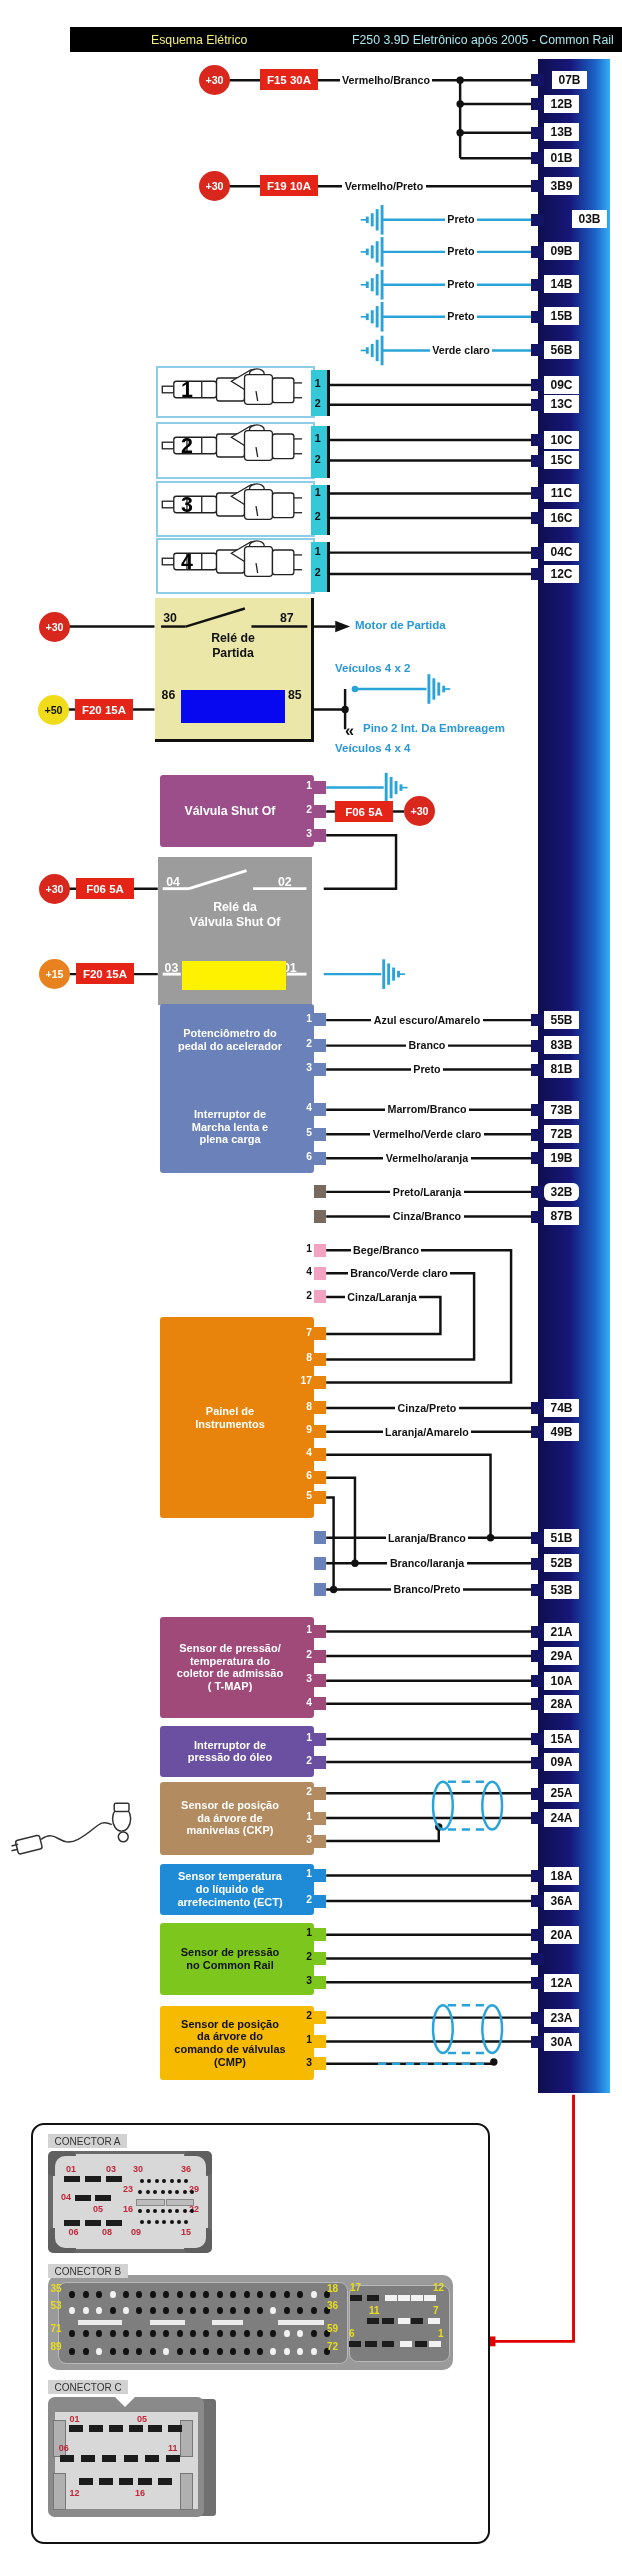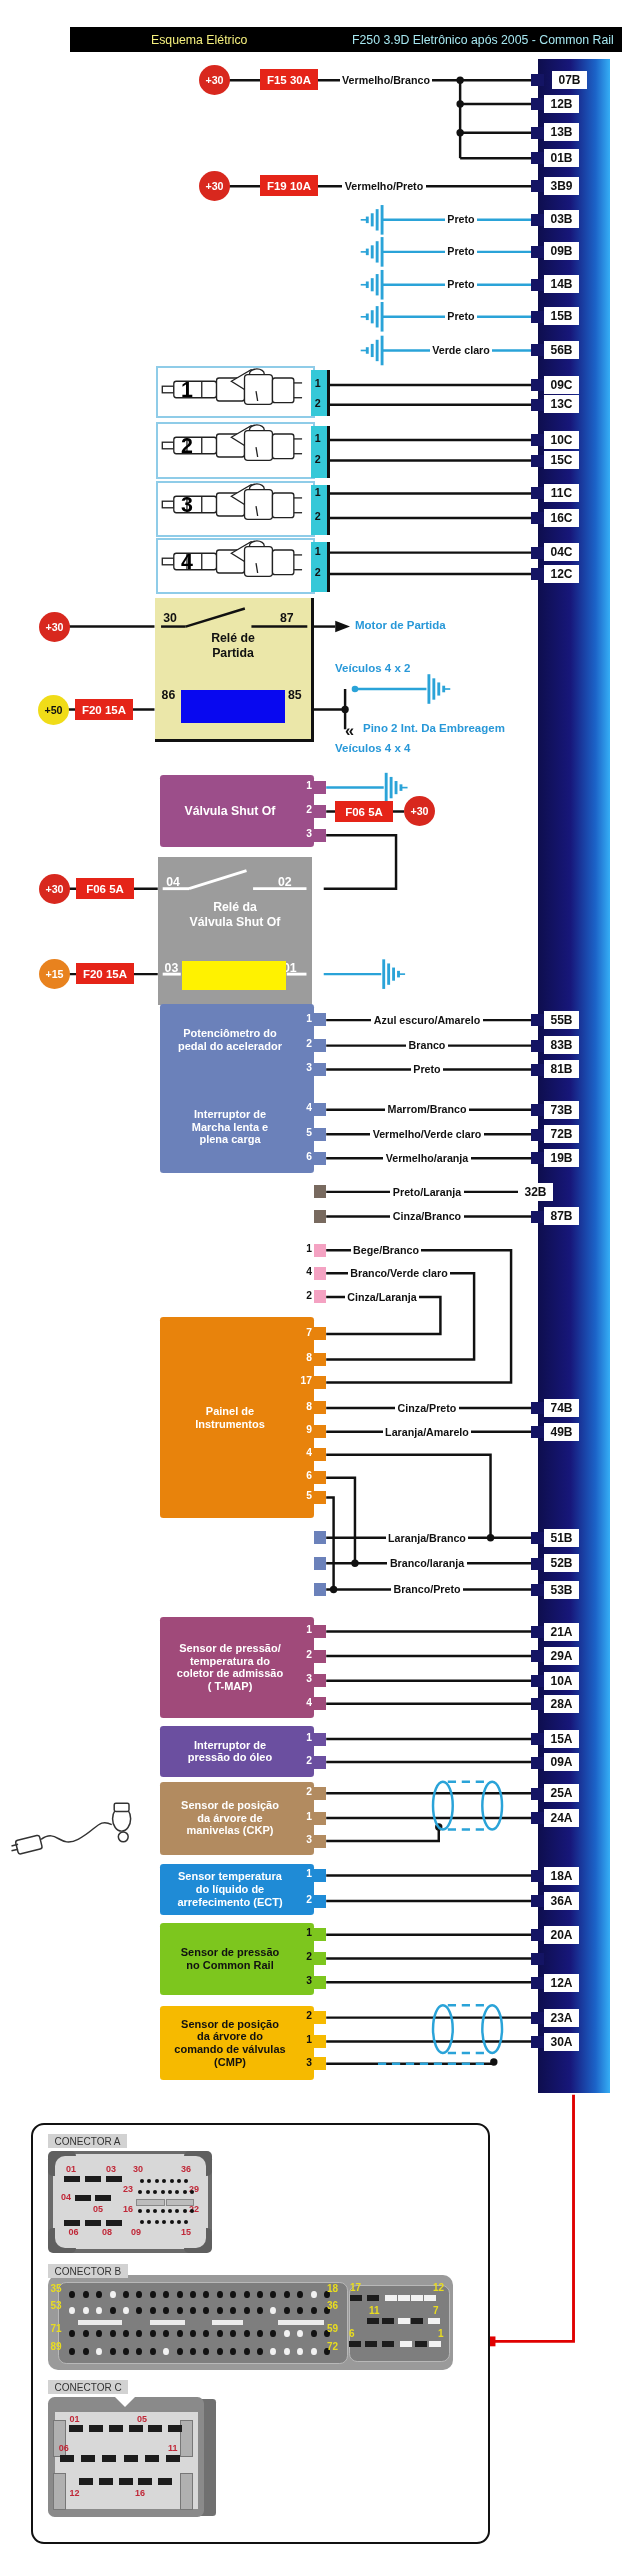--- a/index.html
+++ b/index.html
@@ -446,21 +446,21 @@
     <div class="abs ecupin" style="left: 552px; top: 71px;">07B</div>
     <div class="abs ecupin-stub" style="left: 531px; top: 98px;"></div>
     <div class="abs ecupin" style="left: 544px; top: 95px;">12B</div>
     <div class="abs ecupin-stub" style="left: 531px; top: 127px;"></div>
     <div class="abs ecupin" style="left: 544px; top: 123px;">13B</div>
     <div class="abs ecupin-stub" style="left: 531px; top: 152px;"></div>
     <div class="abs ecupin" style="left: 544px; top: 149px;">01B</div>
     <div class="abs ecupin-stub" style="left: 531px; top: 180px;"></div>
     <div class="abs ecupin" style="left: 544px; top: 177px;">3B9</div>
     <div class="abs ecupin-stub" style="left: 531px; top: 214px;"></div>
-    <div class="abs ecupin" style="left: 544px; top: 210px;">03B</div>
+    <div class="abs ecupin" style="left: 572px; top: 210px;">03B</div>
     <div class="abs ecupin-stub" style="left: 531px; top: 246px;"></div>
     <div class="abs ecupin" style="left: 544px; top: 242px;">09B</div>
     <div class="abs ecupin-stub" style="left: 531px; top: 279px;"></div>
     <div class="abs ecupin" style="left: 544px; top: 275px;">14B</div>
     <div class="abs ecupin-stub" style="left: 531px; top: 311px;"></div>
     <div class="abs ecupin" style="left: 544px; top: 307px;">15B</div>
     <div class="abs ecupin-stub" style="left: 531px; top: 344px;"></div>
     <div class="abs ecupin" style="left: 544px; top: 341px;">56B</div>
     <div class="abs ecupin-stub" style="left: 531px; top: 379px;"></div>
     <div class="abs ecupin" style="left: 544px; top: 376px;">09C</div>
@@ -484,21 +484,21 @@
     <div class="abs ecupin" style="left: 544px; top: 1036px;">83B</div>
     <div class="abs ecupin-stub" style="left: 531px; top: 1064px;"></div>
     <div class="abs ecupin" style="left: 544px; top: 1060px;">81B</div>
     <div class="abs ecupin-stub" style="left: 531px; top: 1104px;"></div>
     <div class="abs ecupin" style="left: 544px; top: 1101px;">73B</div>
     <div class="abs ecupin-stub" style="left: 531px; top: 1129px;"></div>
     <div class="abs ecupin" style="left: 544px; top: 1125px;">72B</div>
     <div class="abs ecupin-stub" style="left: 531px; top: 1152px;"></div>
     <div class="abs ecupin" style="left: 544px; top: 1149px;">19B</div>
     <div class="abs ecupin-stub" style="left: 531px; top: 1186px;"></div>
-    <div class="abs ecupin" style="left: 518px; top: 1183px;">32B</div>
+    <div class="abs ecupin" style="left: 544px; top: 1183px; border-radius: 6px;">32B</div>
     <div class="abs ecupin-stub" style="left: 531px; top: 1211px;"></div>
     <div class="abs ecupin" style="left: 544px; top: 1207px;">87B</div>
     <div class="abs ecupin-stub" style="left: 531px; top: 1402px;"></div>
     <div class="abs ecupin" style="left: 544px; top: 1399px;">74B</div>
     <div class="abs ecupin-stub" style="left: 531px; top: 1426px;"></div>
     <div class="abs ecupin" style="left: 544px; top: 1423px;">49B</div>
     <div class="abs ecupin-stub" style="left: 531px; top: 1532px;"></div>
     <div class="abs ecupin" style="left: 544px; top: 1529px;">51B</div>
     <div class="abs ecupin-stub" style="left: 531px; top: 1558px;"></div>
     <div class="abs ecupin" style="left: 544px; top: 1554px;">52B</div>

